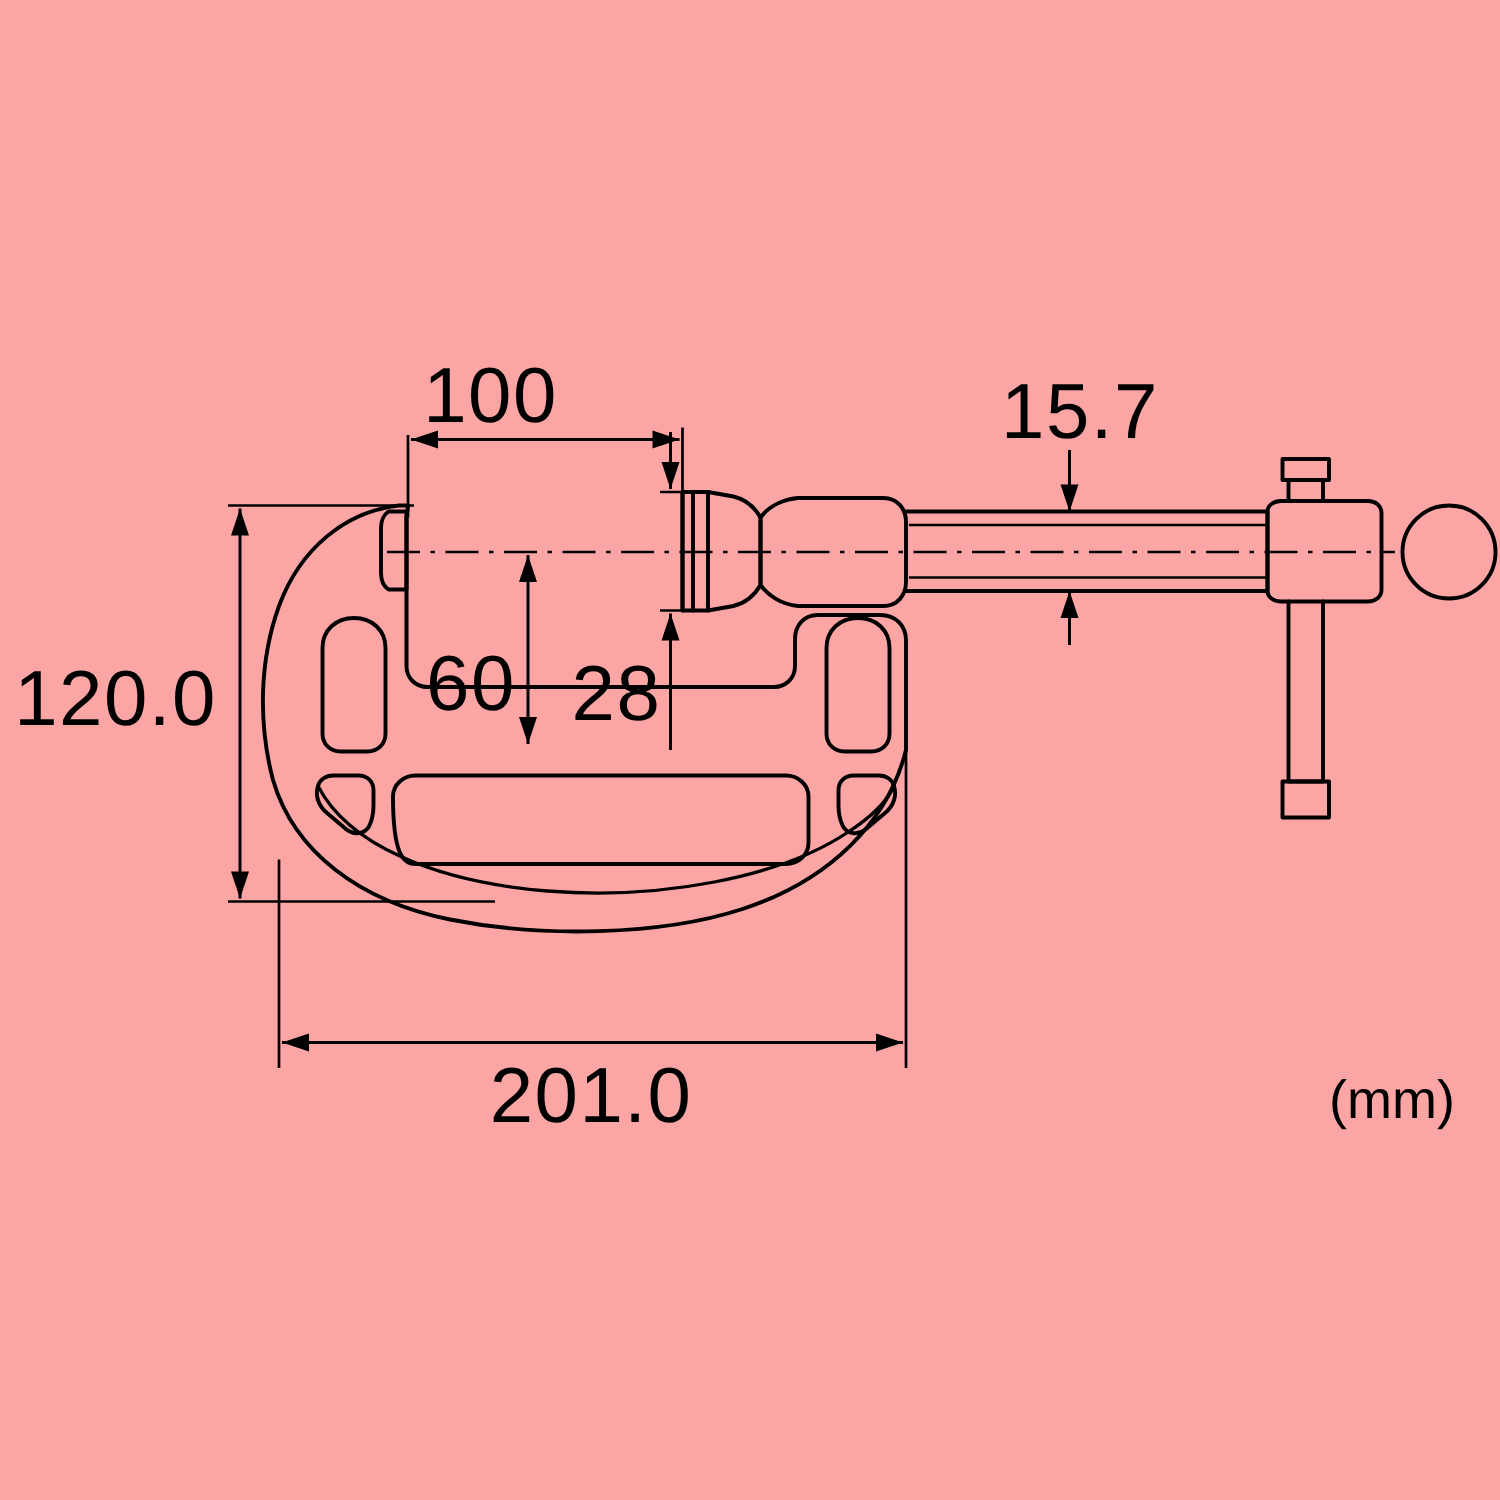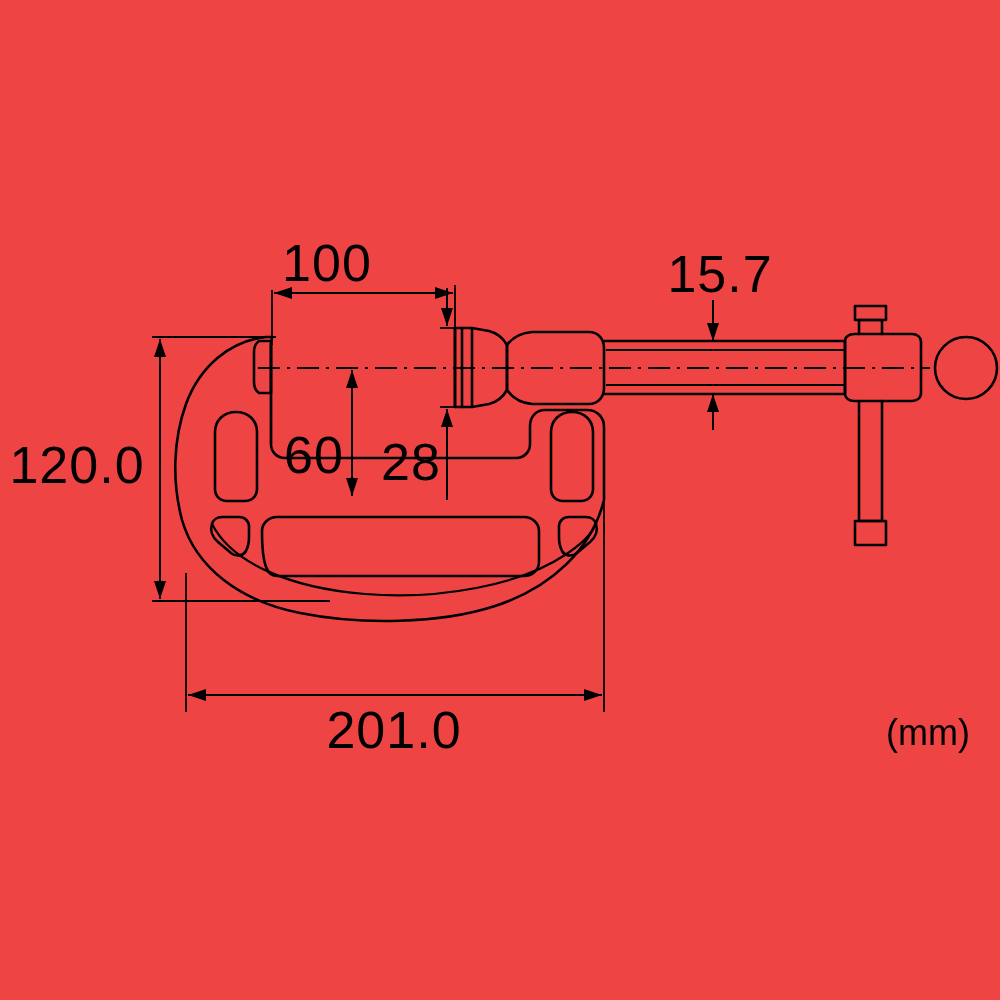--- a/index.html
+++ b/index.html
@@ -11,21 +11,21 @@
   body {
     width: 1000px;
     height: 1000px;
     overflow: hidden;
     font-family: "Liberation Sans", sans-serif;
   }
   #drawing-root {
     position: relative;
     width: 1000px;
     height: 1000px;
-    background: #ef4444;
+    background: #fca5a5;
   }
   svg#technical-drawing {
     display: block;
     width: 1000px;
     height: 1000px;
   }
   .part-line {
     fill: none;
     stroke: #000000;
     stroke-width: 2.6;

